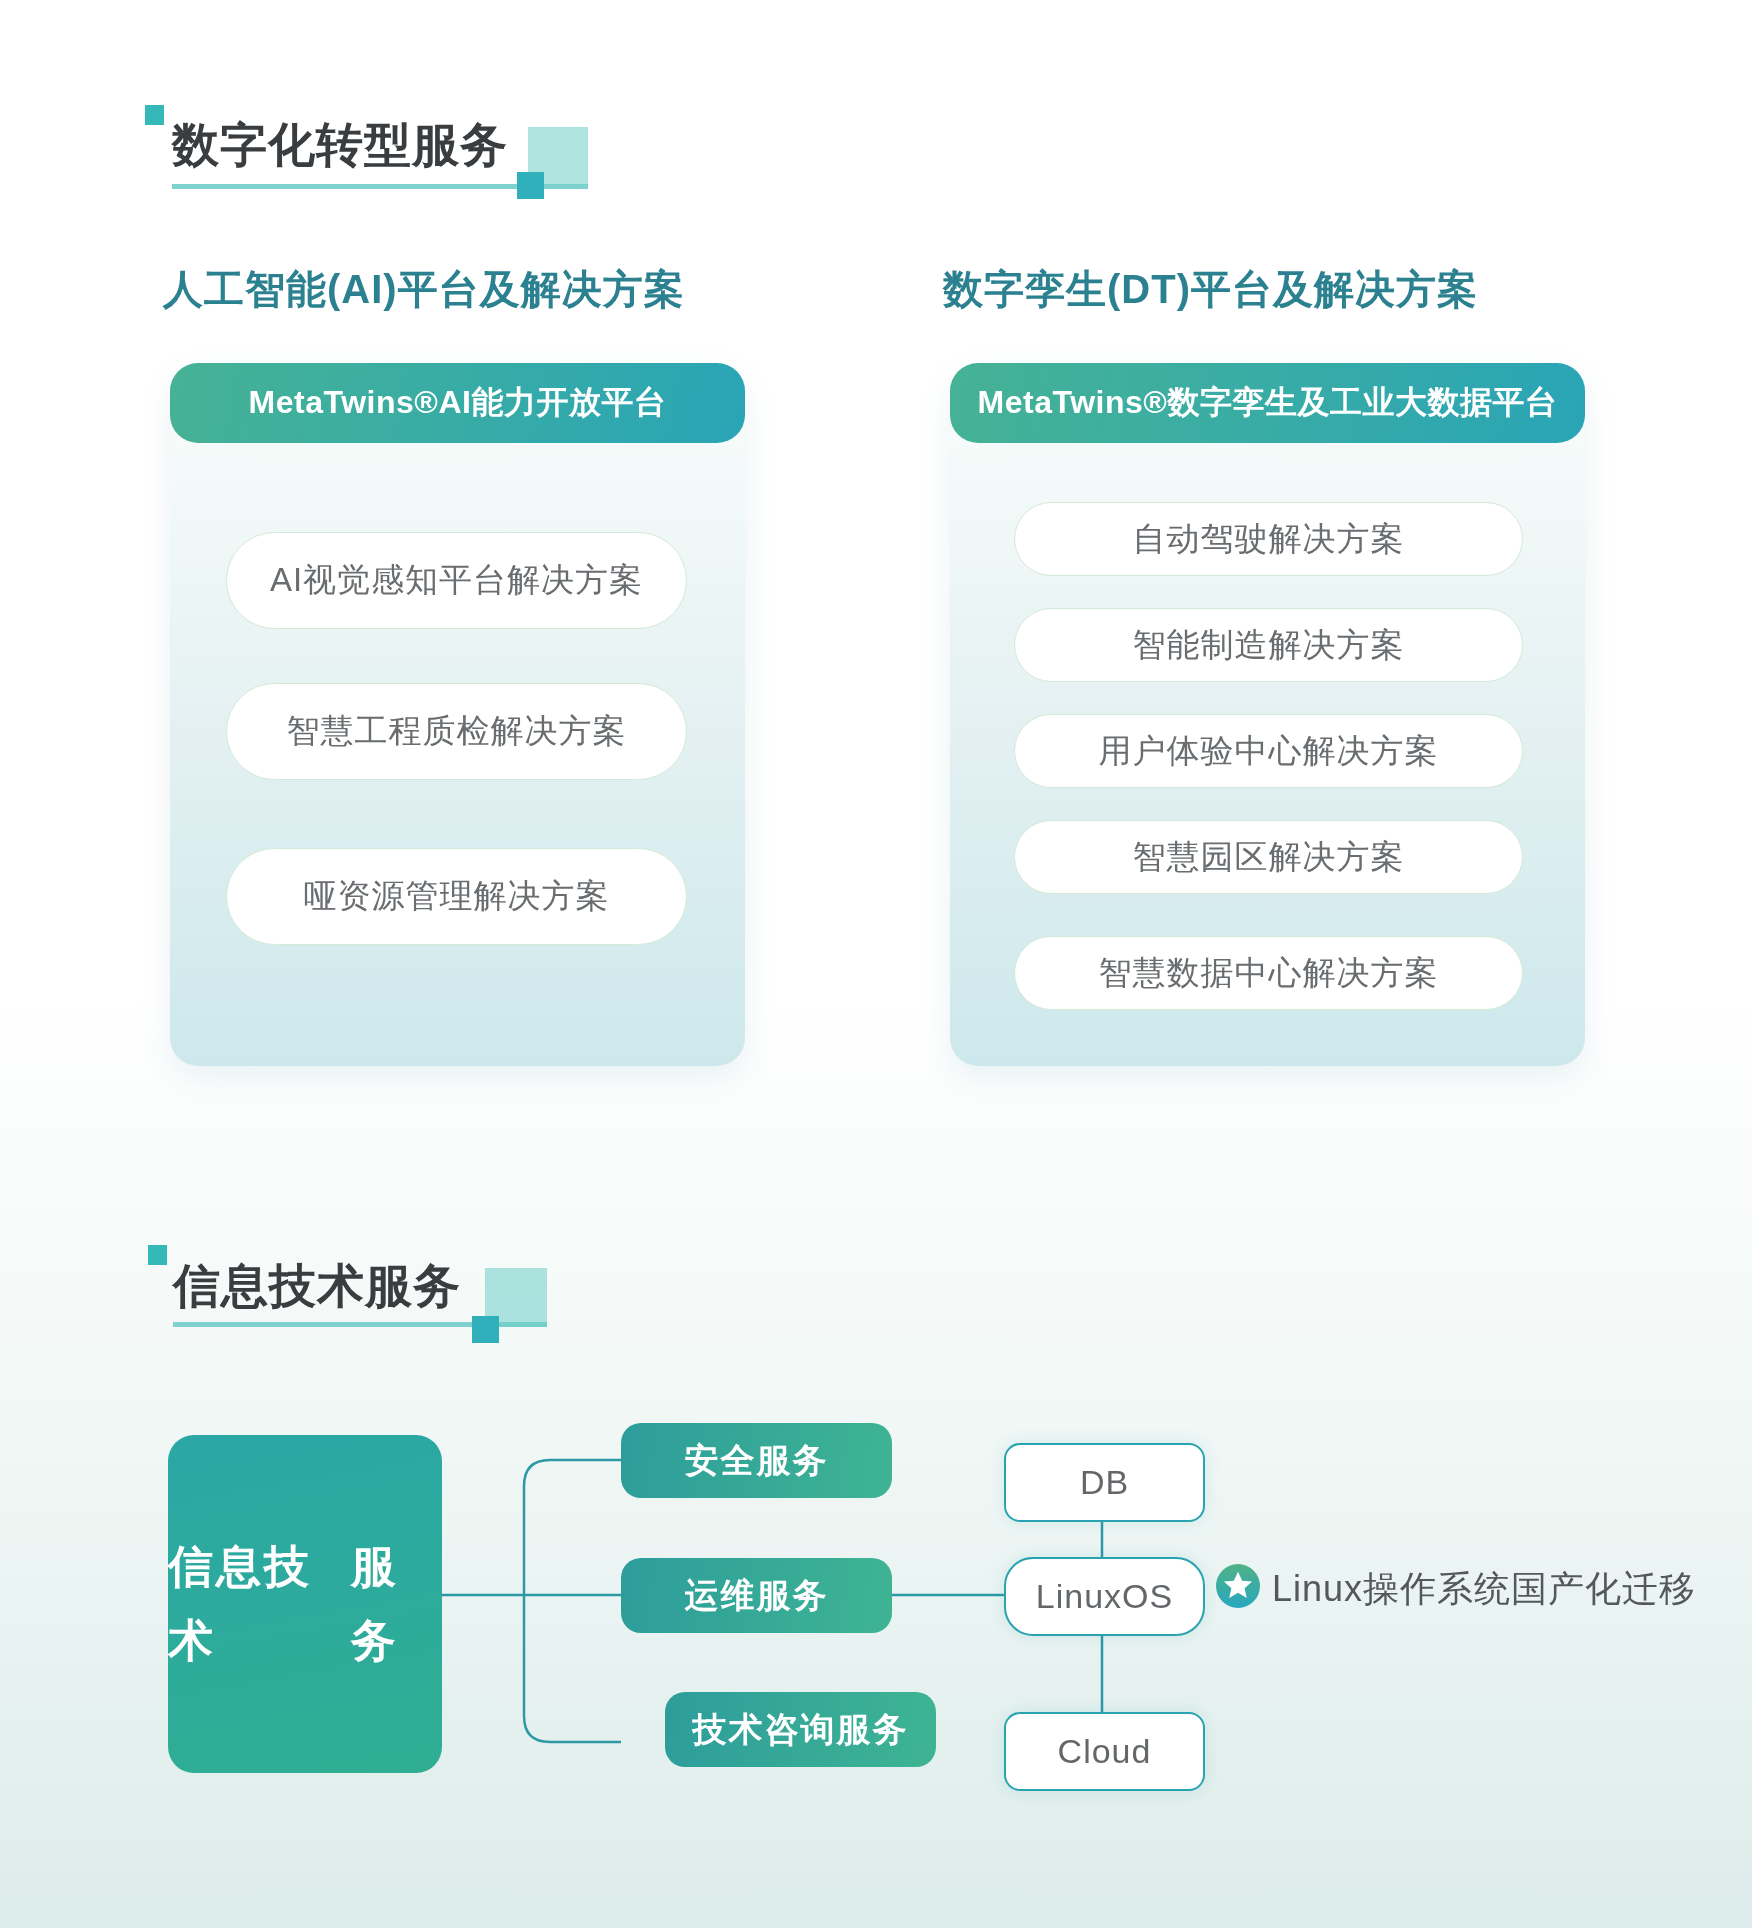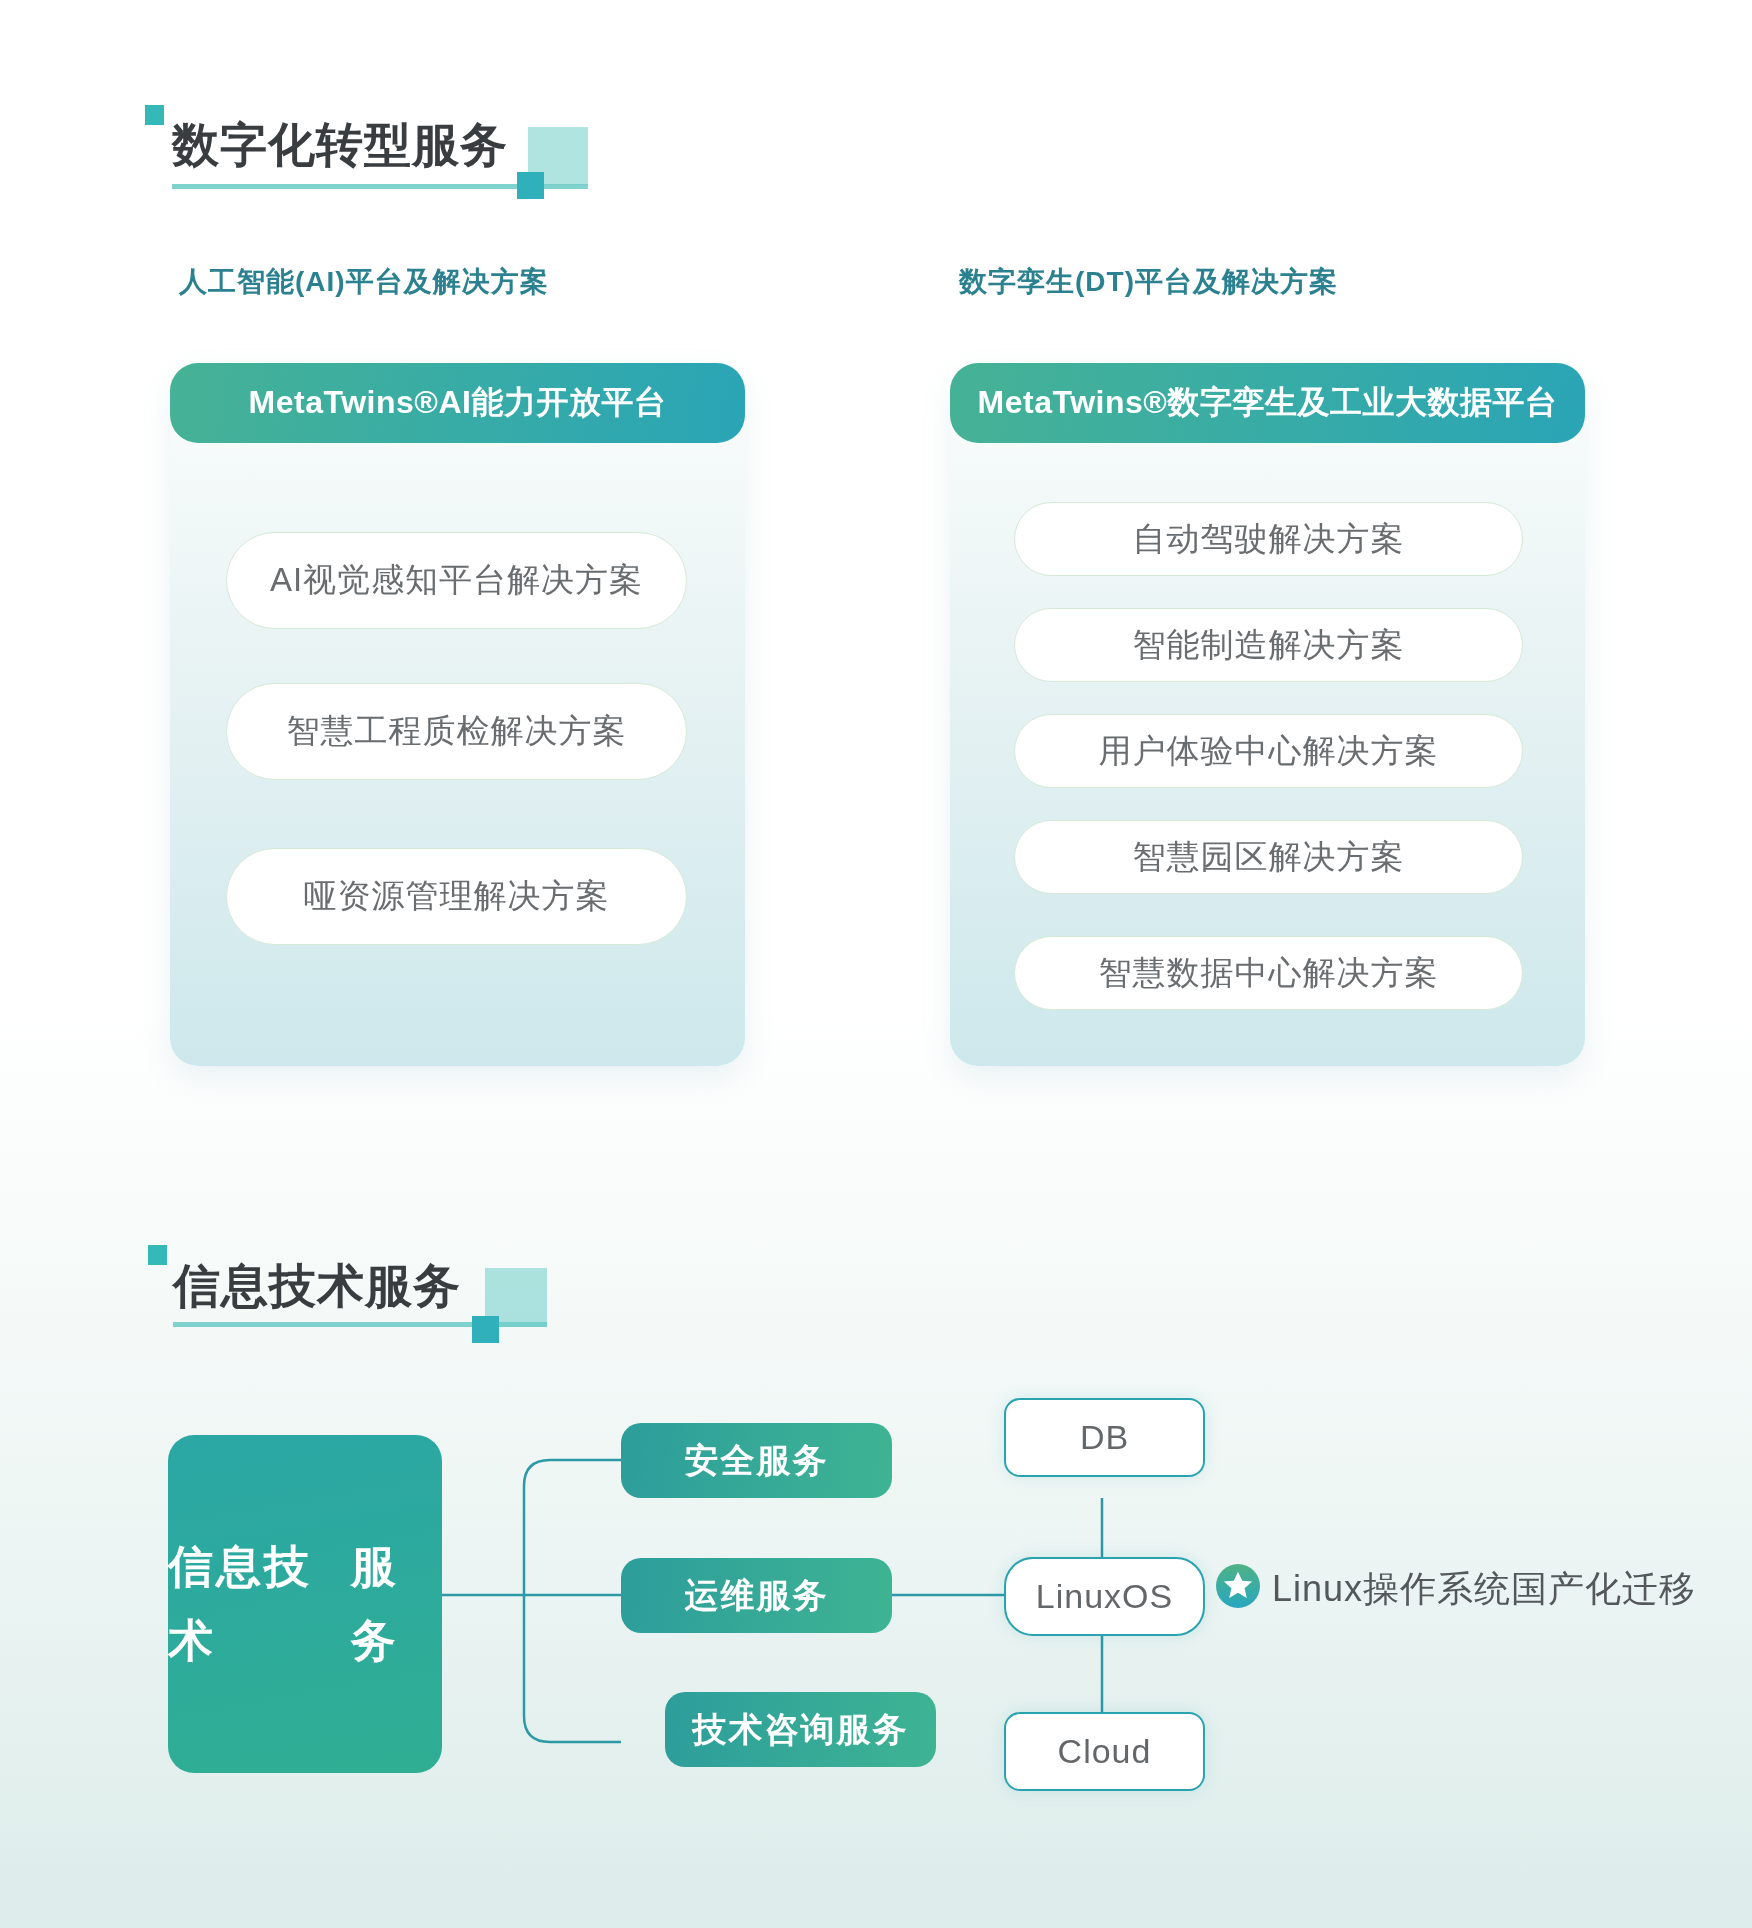--- a/index.html
+++ b/index.html
@@ -14,22 +14,22 @@
     position:absolute;color:#393d40;font-size:47px;font-weight:800;
     letter-spacing:1px;line-height:1;z-index:5;
   }
   .underline{position:absolute;height:5px;background:#7fd2ce;z-index:1;}
   .sq{position:absolute;}
   .sq-dark{background:#2fb0ba;z-index:3;}
   .sq-darker{background:#35b8b8;z-index:3;}
   .sq-light{background:rgba(110,206,201,0.55);z-index:2;}
   
   .col-heading{
-    position:absolute;color:#2b8190;font-size:28px;font-weight:800;
-    letter-spacing:1px;line-height:1.1;z-index:4;margin-left:16px;
+    position:absolute;color:#2b8190;font-size:40px;font-weight:800;
+    letter-spacing:1px;line-height:1.1;z-index:4;
   }
   
   .card{
     position:absolute;border-radius:28px;
     background:linear-gradient(180deg,#f8fcfb 6%,#e7f2f3 45%,#cde8ec 100%);
     box-shadow:0 12px 30px rgba(100,160,170,0.12);
   }
   .card-header{
     position:absolute;left:0;top:0;width:100%;height:80px;border-radius:28px;
     background:linear-gradient(100deg,#46b295 0%,#2aa5b6 100%);
@@ -119,21 +119,21 @@
 
 <div class="root-box">
   <span>信息技术</span>
   <span>服务</span>
 </div>
 
 <div class="svc-pill" style="top:1423px;">安全服务</div>
 <div class="svc-pill" style="top:1558px;">运维服务</div>
 <div class="svc-pill" style="top:1692px;margin-left:44px;">技术咨询服务</div>
 
-<div class="rbox" style="top:1398px;text-align:right;">DB</div>
+<div class="rbox" style="top:1443px;text-align:right;">DB</div>
 <div class="rbox" style="top:1557px;border-radius:29px;">LinuxOS</div>
 <div class="rbox" style="top:1712px;">Cloud</div>
 
 <svg class="star-badge" viewBox="0 0 24 24">
   <defs>
     <linearGradient id="starGrad" x1="0" y1="0" x2="0" y2="1">
       <stop offset="0" stop-color="#4fb285"></stop>
       <stop offset="1" stop-color="#28a7c0"></stop>
     </linearGradient>
   </defs>

